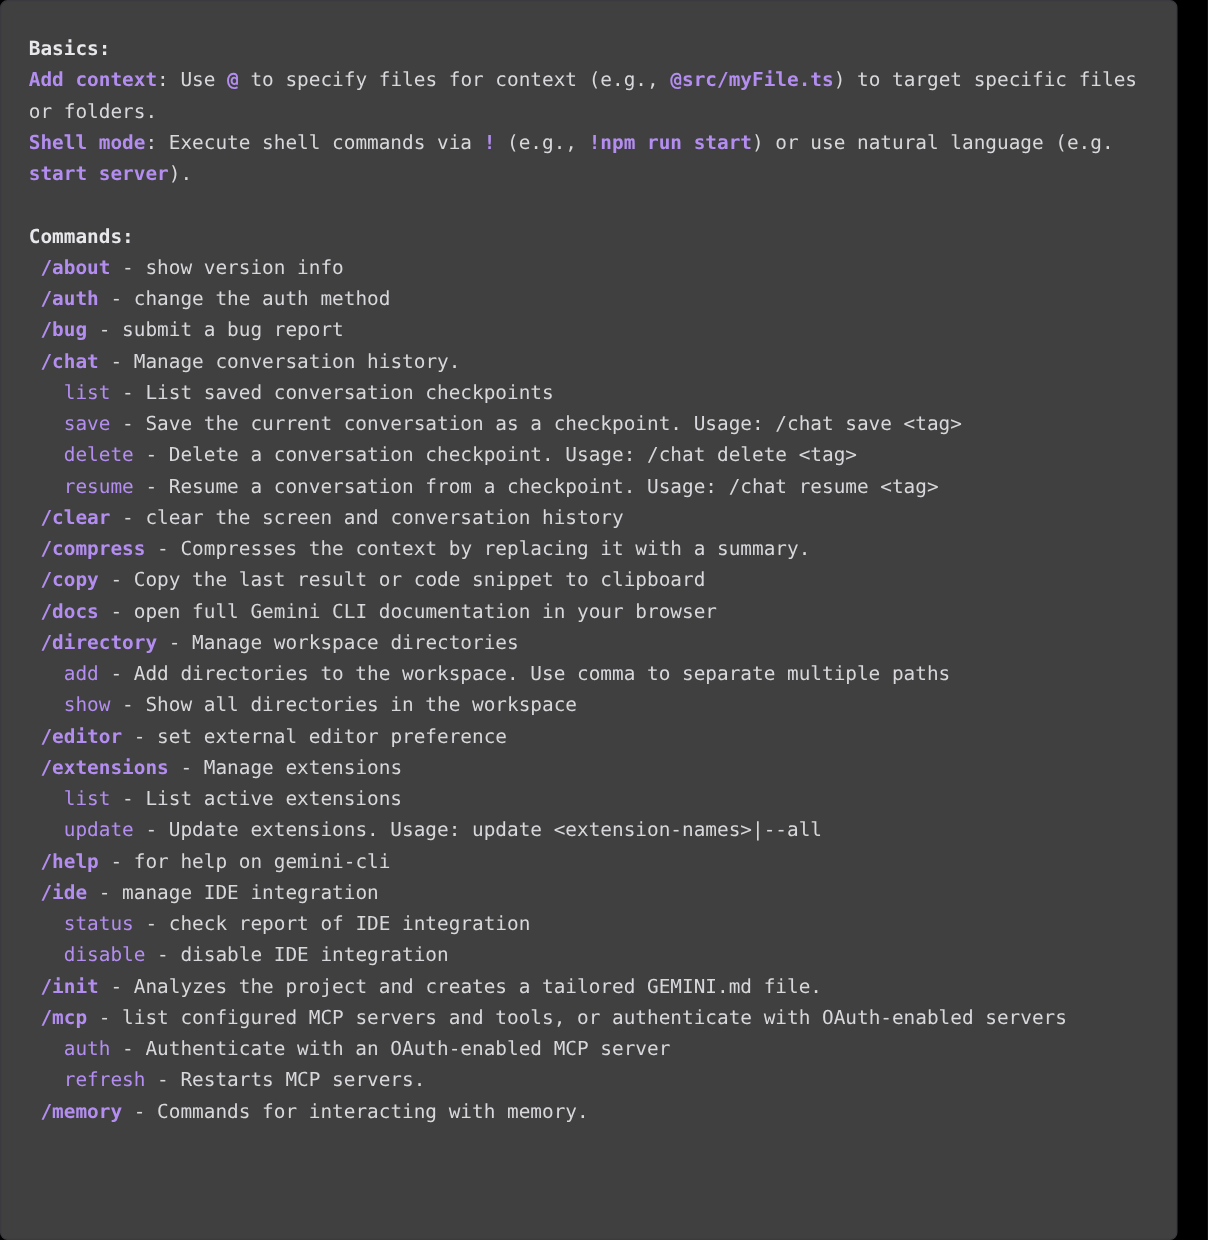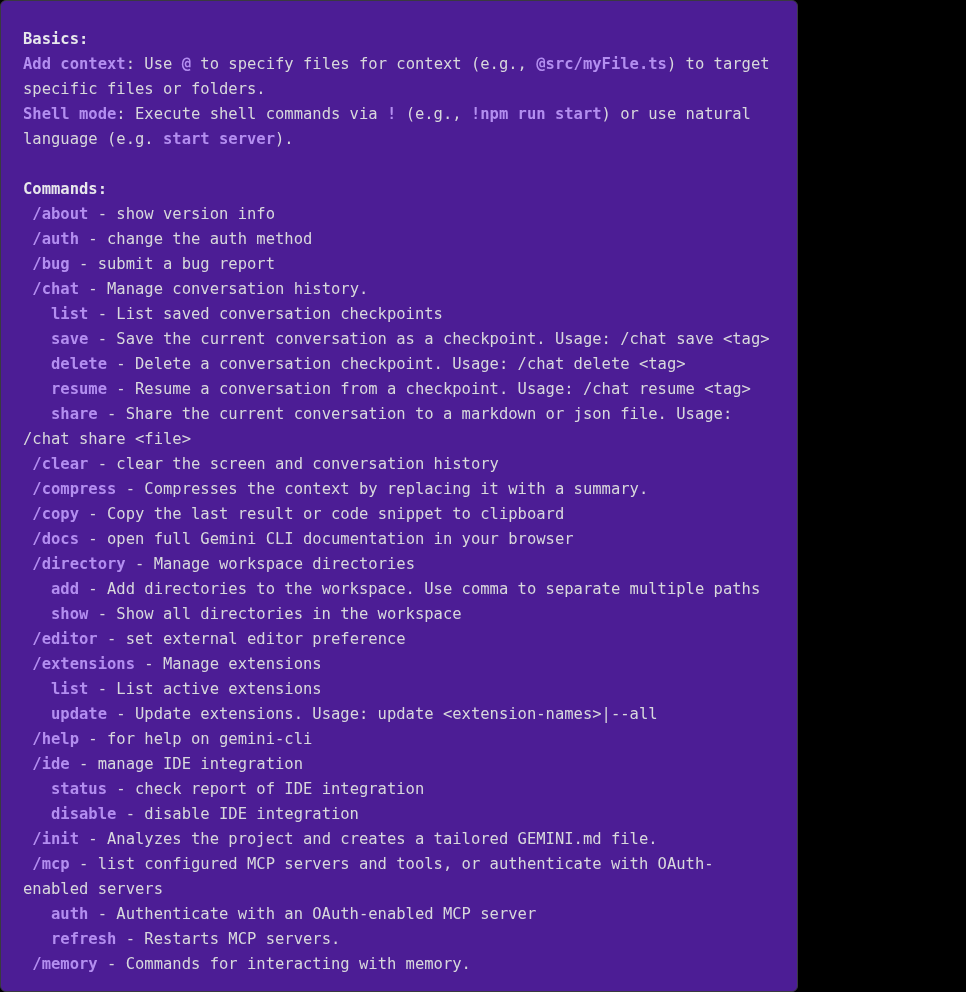--- a/index.html
+++ b/index.html
@@ -8,23 +8,23 @@
     background: #000000;
   }
   body {
     width: 966px;
     height: 992px;
     overflow: hidden;
     font-family: "DejaVu Sans Mono", monospace;
   }
   #terminal {
     box-sizing: border-box;
-    width: 798px;
+    width: 942px;
     height: 992px;
-    background: #4c1d95;
+    background: #404040;
     border: 1px solid #3a3a40;
     border-radius: 6px;
     padding: 26px 22px 0 22px;
     color: #d8d8dc;
     font-size: 15.5px;
     line-height: 25px;
     font-family: "DejaVu Sans Mono", monospace;
     overflow: hidden;
   }
   .line {
@@ -40,21 +40,21 @@
     color: #b38ef0;
     font-weight: bold;
     margin-top: 32px;
   }
   .cmd {
     color: #b38ef0;
     font-weight: bold;
   }
   .sub {
     color: #b38ef0;
-    font-weight: bold;
+    font-weight: normal;
     text-align: right;
   }
   .plain { color: #d8d8dc; }
 </style>
 </head>
 <body>
 
 <div id="terminal">
   <div class="line section-head">Basics:</div>
   <div>
@@ -65,21 +65,20 @@
   <div class="line section-head">Commands:</div>
   <div>
       <div class="line"><span> </span><span class="cmd">/about</span><span class="plain"> - show version info</span></div>
       <div class="line"><span> </span><span class="cmd">/auth</span><span class="plain"> - change the auth method</span></div>
       <div class="line"><span> </span><span class="cmd">/bug</span><span class="plain"> - submit a bug report</span></div>
       <div class="line"><span> </span><span class="cmd">/chat</span><span class="plain"> - Manage conversation history.</span></div>
       <div class="line"><span>   </span><span class="sub">list</span><span class="plain"> - List saved conversation checkpoints</span></div>
       <div class="line"><span>   </span><span class="sub">save</span><span class="plain"> - Save the current conversation as a checkpoint. Usage: /chat save &lt;tag&gt;</span></div>
       <div class="line"><span>   </span><span class="sub">delete</span><span class="plain"> - Delete a conversation checkpoint. Usage: /chat delete &lt;tag&gt;</span></div>
       <div class="line"><span>   </span><span class="sub">resume</span><span class="plain"> - Resume a conversation from a checkpoint. Usage: /chat resume &lt;tag&gt;</span></div>
-      <div class="line"><span>   </span><span class="sub">share</span><span class="plain"> - Share the current conversation to a markdown or json file. Usage: /chat share &lt;file&gt;</span></div>
       <div class="line"><span> </span><span class="cmd">/clear</span><span class="plain"> - clear the screen and conversation history</span></div>
       <div class="line"><span> </span><span class="cmd">/compress</span><span class="plain"> - Compresses the context by replacing it with a summary.</span></div>
       <div class="line"><span> </span><span class="cmd">/copy</span><span class="plain"> - Copy the last result or code snippet to clipboard</span></div>
       <div class="line"><span> </span><span class="cmd">/docs</span><span class="plain"> - open full Gemini CLI documentation in your browser</span></div>
       <div class="line"><span> </span><span class="cmd">/directory</span><span class="plain"> - Manage workspace directories</span></div>
       <div class="line"><span>   </span><span class="sub">add</span><span class="plain"> - Add directories to the workspace. Use comma to separate multiple paths</span></div>
       <div class="line"><span>   </span><span class="sub">show</span><span class="plain"> - Show all directories in the workspace</span></div>
       <div class="line"><span> </span><span class="cmd">/editor</span><span class="plain"> - set external editor preference</span></div>
       <div class="line"><span> </span><span class="cmd">/extensions</span><span class="plain"> - Manage extensions</span></div>
       <div class="line"><span>   </span><span class="sub">list</span><span class="plain"> - List active extensions</span></div>

